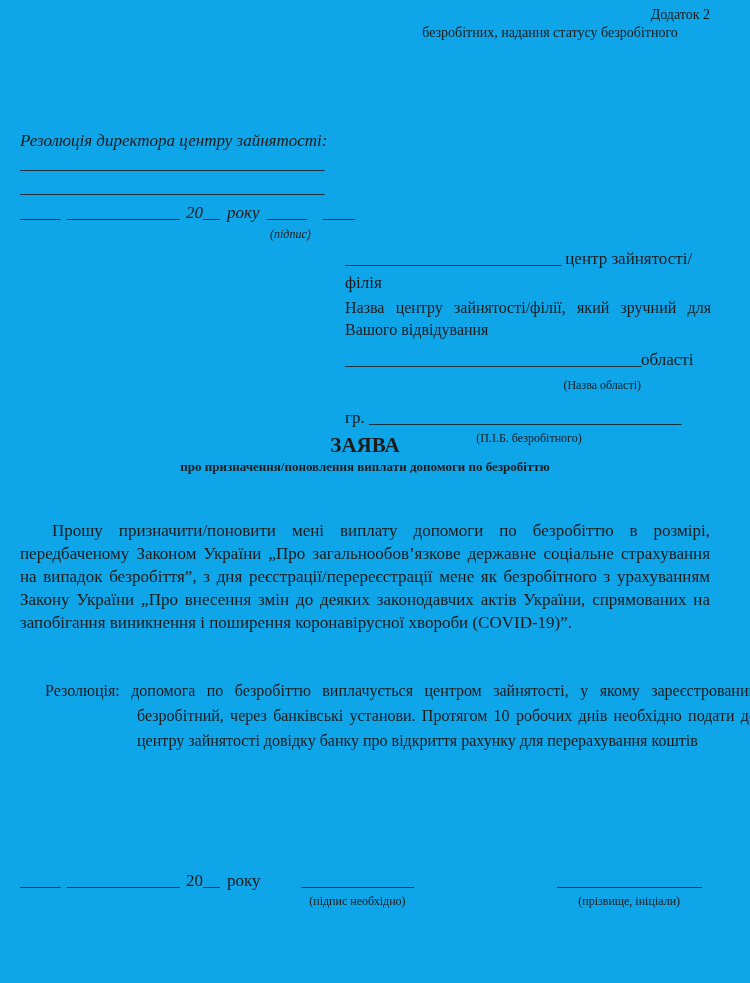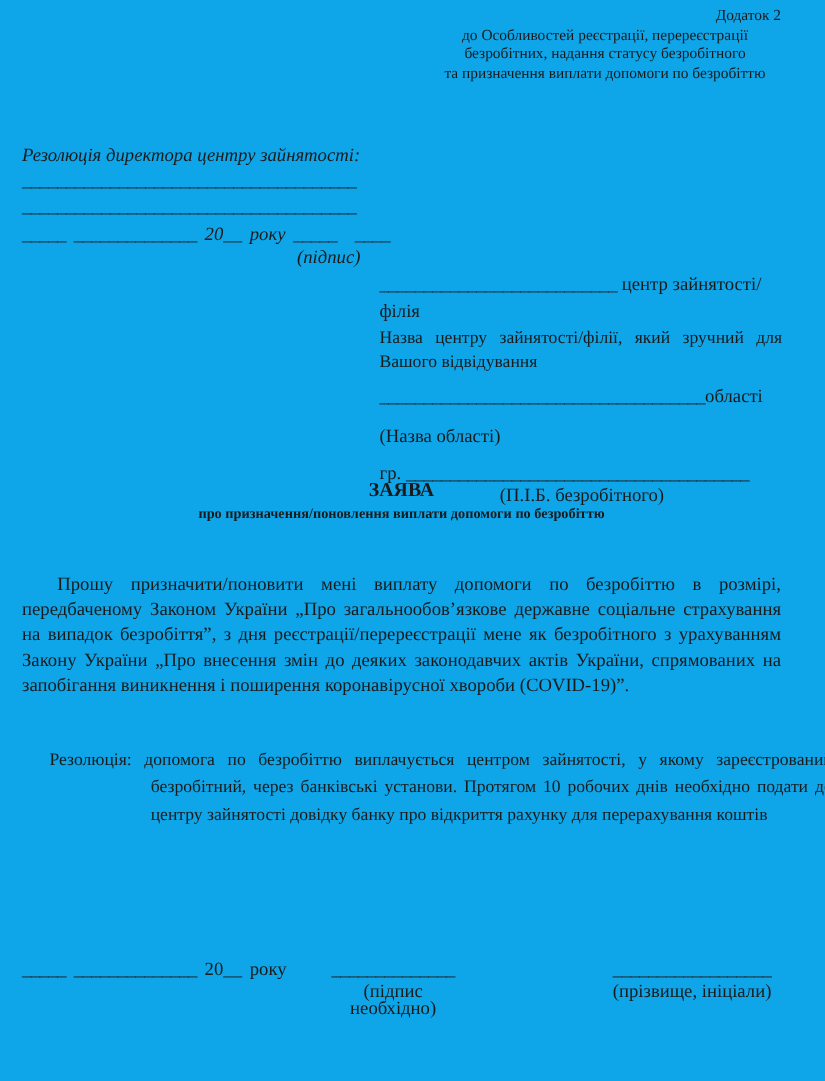--- a/index.html
+++ b/index.html
@@ -17,21 +17,21 @@
     font-family: "Liberation Serif", "DejaVu Serif", serif;
     color: #1b1b1b;
     overflow: hidden;
   }
   
   .bl {
     letter-spacing: -0.5px;
     white-space: nowrap;
   }
   .caption {
-    font-size: 17px;
+    font-size: 12px;
     line-height: 16px;
   }
 
   
   .header {
     position: absolute;
     top: 6px;
     right: 38px;
     width: 324px;
     font-size: 14px;
@@ -60,34 +60,34 @@
   .addressee {
     position: absolute;
     top: 247px;
     left: 345px;
     width: 366px;
     font-size: 17px;
   }
   .addr-center-line { line-height: 24px; }
   .addr-hint { font-size: 16px; line-height: 22px; text-align: justify; margin-top: 2px; }
   .addr-region-line { line-height: 26px; margin-top: 6px; }
-  .addr-region-caption { width: 296px; text-align: left; margin-top: 16px; }
+  .addr-region-caption { width: 296px; text-align: right; margin-top: 4px; }
   .addr-citizen-line { line-height: 24px; margin-top: 13px; }
   .addr-citizen-caption { margin-left: 28px; width: 312px; text-align: center; }
 
   
   .title-block {
     position: absolute;
     top: 434px;
     left: 20px;
     width: 690px;
     text-align: center;
     font-weight: bold;
   }
-  .title-main { font-size: 18px; line-height: 22px; }
+  .title-main { font-size: 21px; line-height: 22px; }
   .title-sub  { font-size: 13px; line-height: 22px; }
 
   
   .body-paragraph {
     position: absolute;
     top: 519px;
     left: 20px;
     width: 690px;
     font-size: 17px;
     line-height: 23px;
@@ -125,23 +125,21 @@
   .footer-col-name { margin-left: 126px; width: 162px; text-align: center; }
   .footer-col-sign .bl, .footer-col-name .bl { line-height: 24px; display: block; }
 </style>
 </head>
 <body>
 
 <div class="page">
 
   <div class="header">
     <div class="first">Додаток 2</div>
-    <div>до Особливостей реєстрації, перереєстрації</div>
     <div>безробітних, надання статусу безробітного</div>
-    <div>та призначення виплати допомоги по безробіттю</div>
   </div>
 
   <div class="resolution">
     <div class="label">Резолюція директора центру зайнятості:</div>
     <div class="res-blank bl">______________________________________</div>
     <div class="res-blank bl">______________________________________</div>
     <div class="res-date">
       <span class="bl sp">_____</span><span class="bl sp">______________</span><span class="sp">20__</span><span class="sp">року</span><span class="bl">_____</span><span class="bl tail2">____</span>
     </div>
     <div class="caption res-sign-caption">(підпис)</div>

